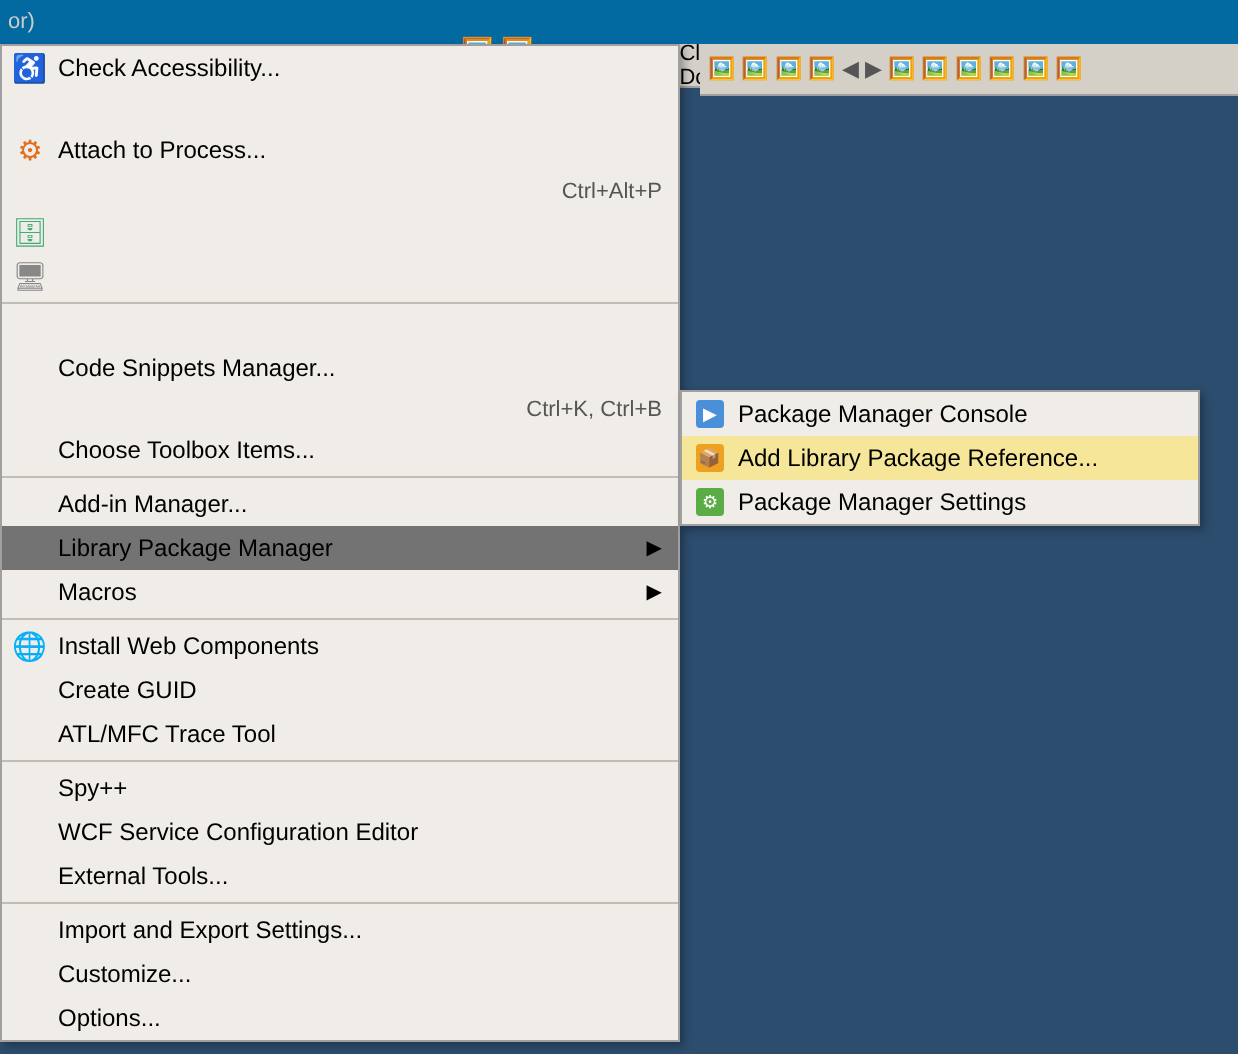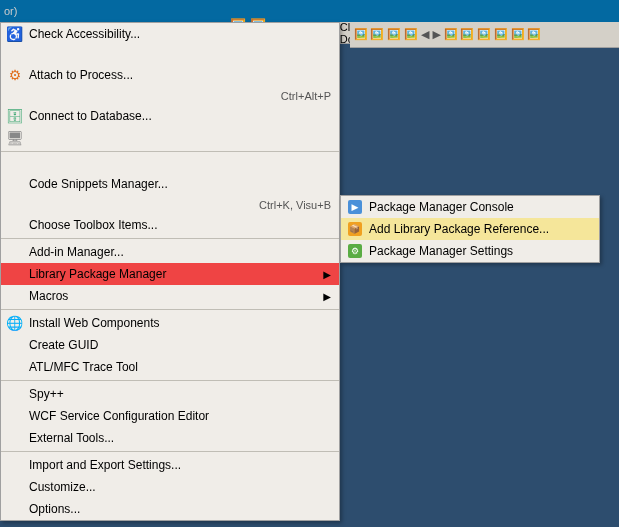--- a/index.html
+++ b/index.html
@@ -256,45 +256,44 @@
   </div>
 
   <div class="dropdown-item">
     <span class="icon icon-attach">⚙</span>
     <span>Attach to Process...</span>
     <span class="shortcut">Ctrl+Alt+P</span>
   </div>
 
   <div class="dropdown-item">
     <span class="icon icon-database">🗄</span>
-    <span>Connect to Database...</span>
   </div>
 
   <div class="dropdown-item">
     <span class="icon icon-server">🖥</span>
   </div>
 
   <div class="dropdown-divider"></div>
 
   <div class="dropdown-item">
     <span>Code Snippets Manager...</span>
-    <span class="shortcut">Ctrl+K, Visu+B</span>
+    <span class="shortcut">Ctrl+K, Ctrl+B</span>
   </div>
 
   <div class="dropdown-item">
     <span>Choose Toolbox Items...</span>
   </div>
 
   <div class="dropdown-divider"></div>
 
   <div class="dropdown-item">
     <span>Add-in Manager...</span>
   </div>
 
-  <div class="dropdown-item highlighted" style="background:#ef4444;">
+  <div class="dropdown-item highlighted" style="background:#737373;">
     <span>Library Package Manager</span>
     <span class="arrow">▶</span>
   </div>
 
   <div class="dropdown-item">
     <span>Macros</span>
     <span class="arrow">▶</span>
   </div>
 
 

